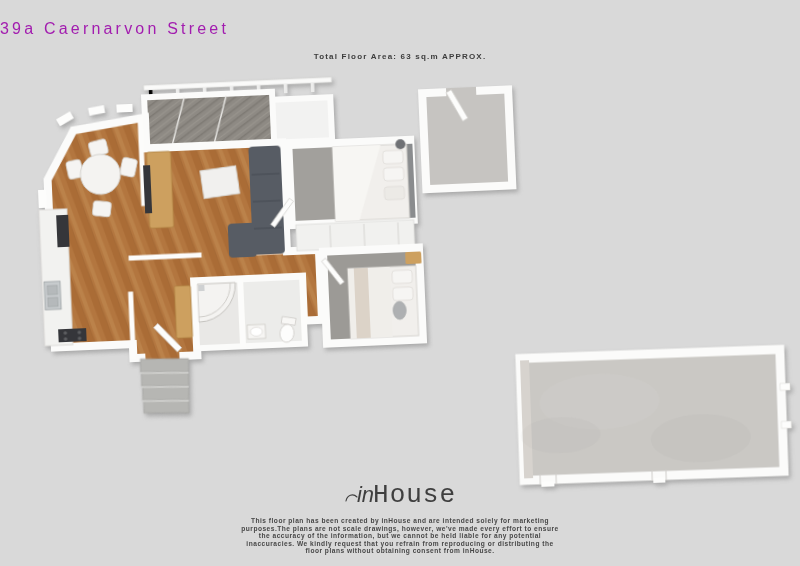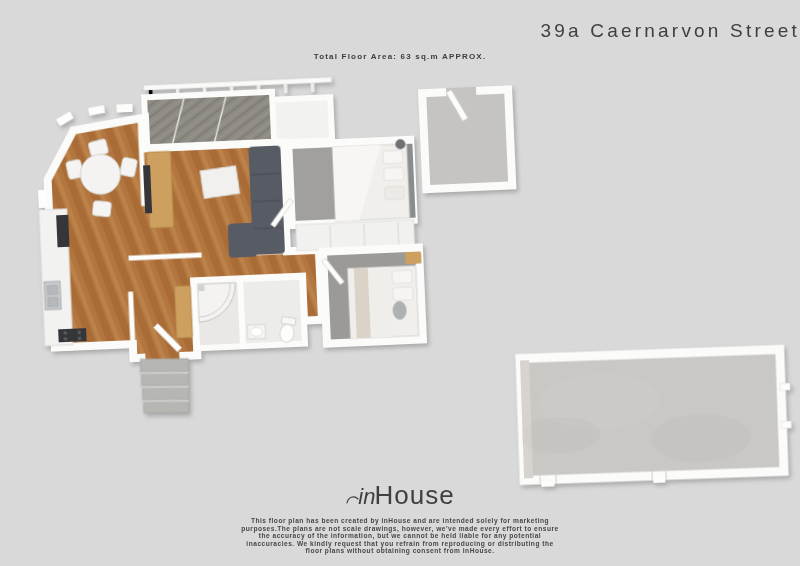--- a/index.html
+++ b/index.html
@@ -4,40 +4,40 @@
 <style>
   html,body{margin:0;padding:0;}
   body{
     width:800px;height:566px;overflow:hidden;position:relative;
     background:#d9d9d9;
     font-family:"Liberation Sans", sans-serif;
   }
   #page{position:absolute;inset:0;width:800px;height:566px;}
   .title{
     position:absolute;top:20px;left:0;width:100%;
-    text-align:right;font-size:19px;letter-spacing:3.2px;
-    color:#404040;font-weight:400;
+    text-align:left;font-size:16px;letter-spacing:3.2px;
+    color:#a21caf;font-weight:400;
   }
   .subtitle{
     position:absolute;top:52px;left:0;width:100%;
     text-align:center;font-size:8px;letter-spacing:1.2px;
     color:#3d3d3d;font-weight:bold;
   }
   .plan-svg{position:absolute;left:0;top:0;width:800px;height:566px;}
   .logo{
     position:absolute;top:480px;left:0;width:100%;
     text-align:center;color:#3f3f3f;line-height:30px;
   }
   .logo .flourish{vertical-align:-2px;margin-right:-3px;}
   .logo-in{
     font-family:Liberation Sans, sans-serif;font-style:italic;
     font-size:22px;letter-spacing:0px;margin-right:-1px;
   }
   .logo-house{
-    font-family:Liberation Sans, sans-serif;font-size:26px;letter-spacing:1px;
+    font-family:Liberation Mono, monospace;font-size:26px;letter-spacing:1px;
   }
   .disclaimer{
     position:absolute;top:517px;left:0;width:100%;
     text-align:center;color:#474747;font-size:6.6px;
     font-weight:bold;letter-spacing:0.5px;line-height:7.6px;
   }
   .disclaimer div{white-space:nowrap;}
 </style>
 </head>
 <body>

